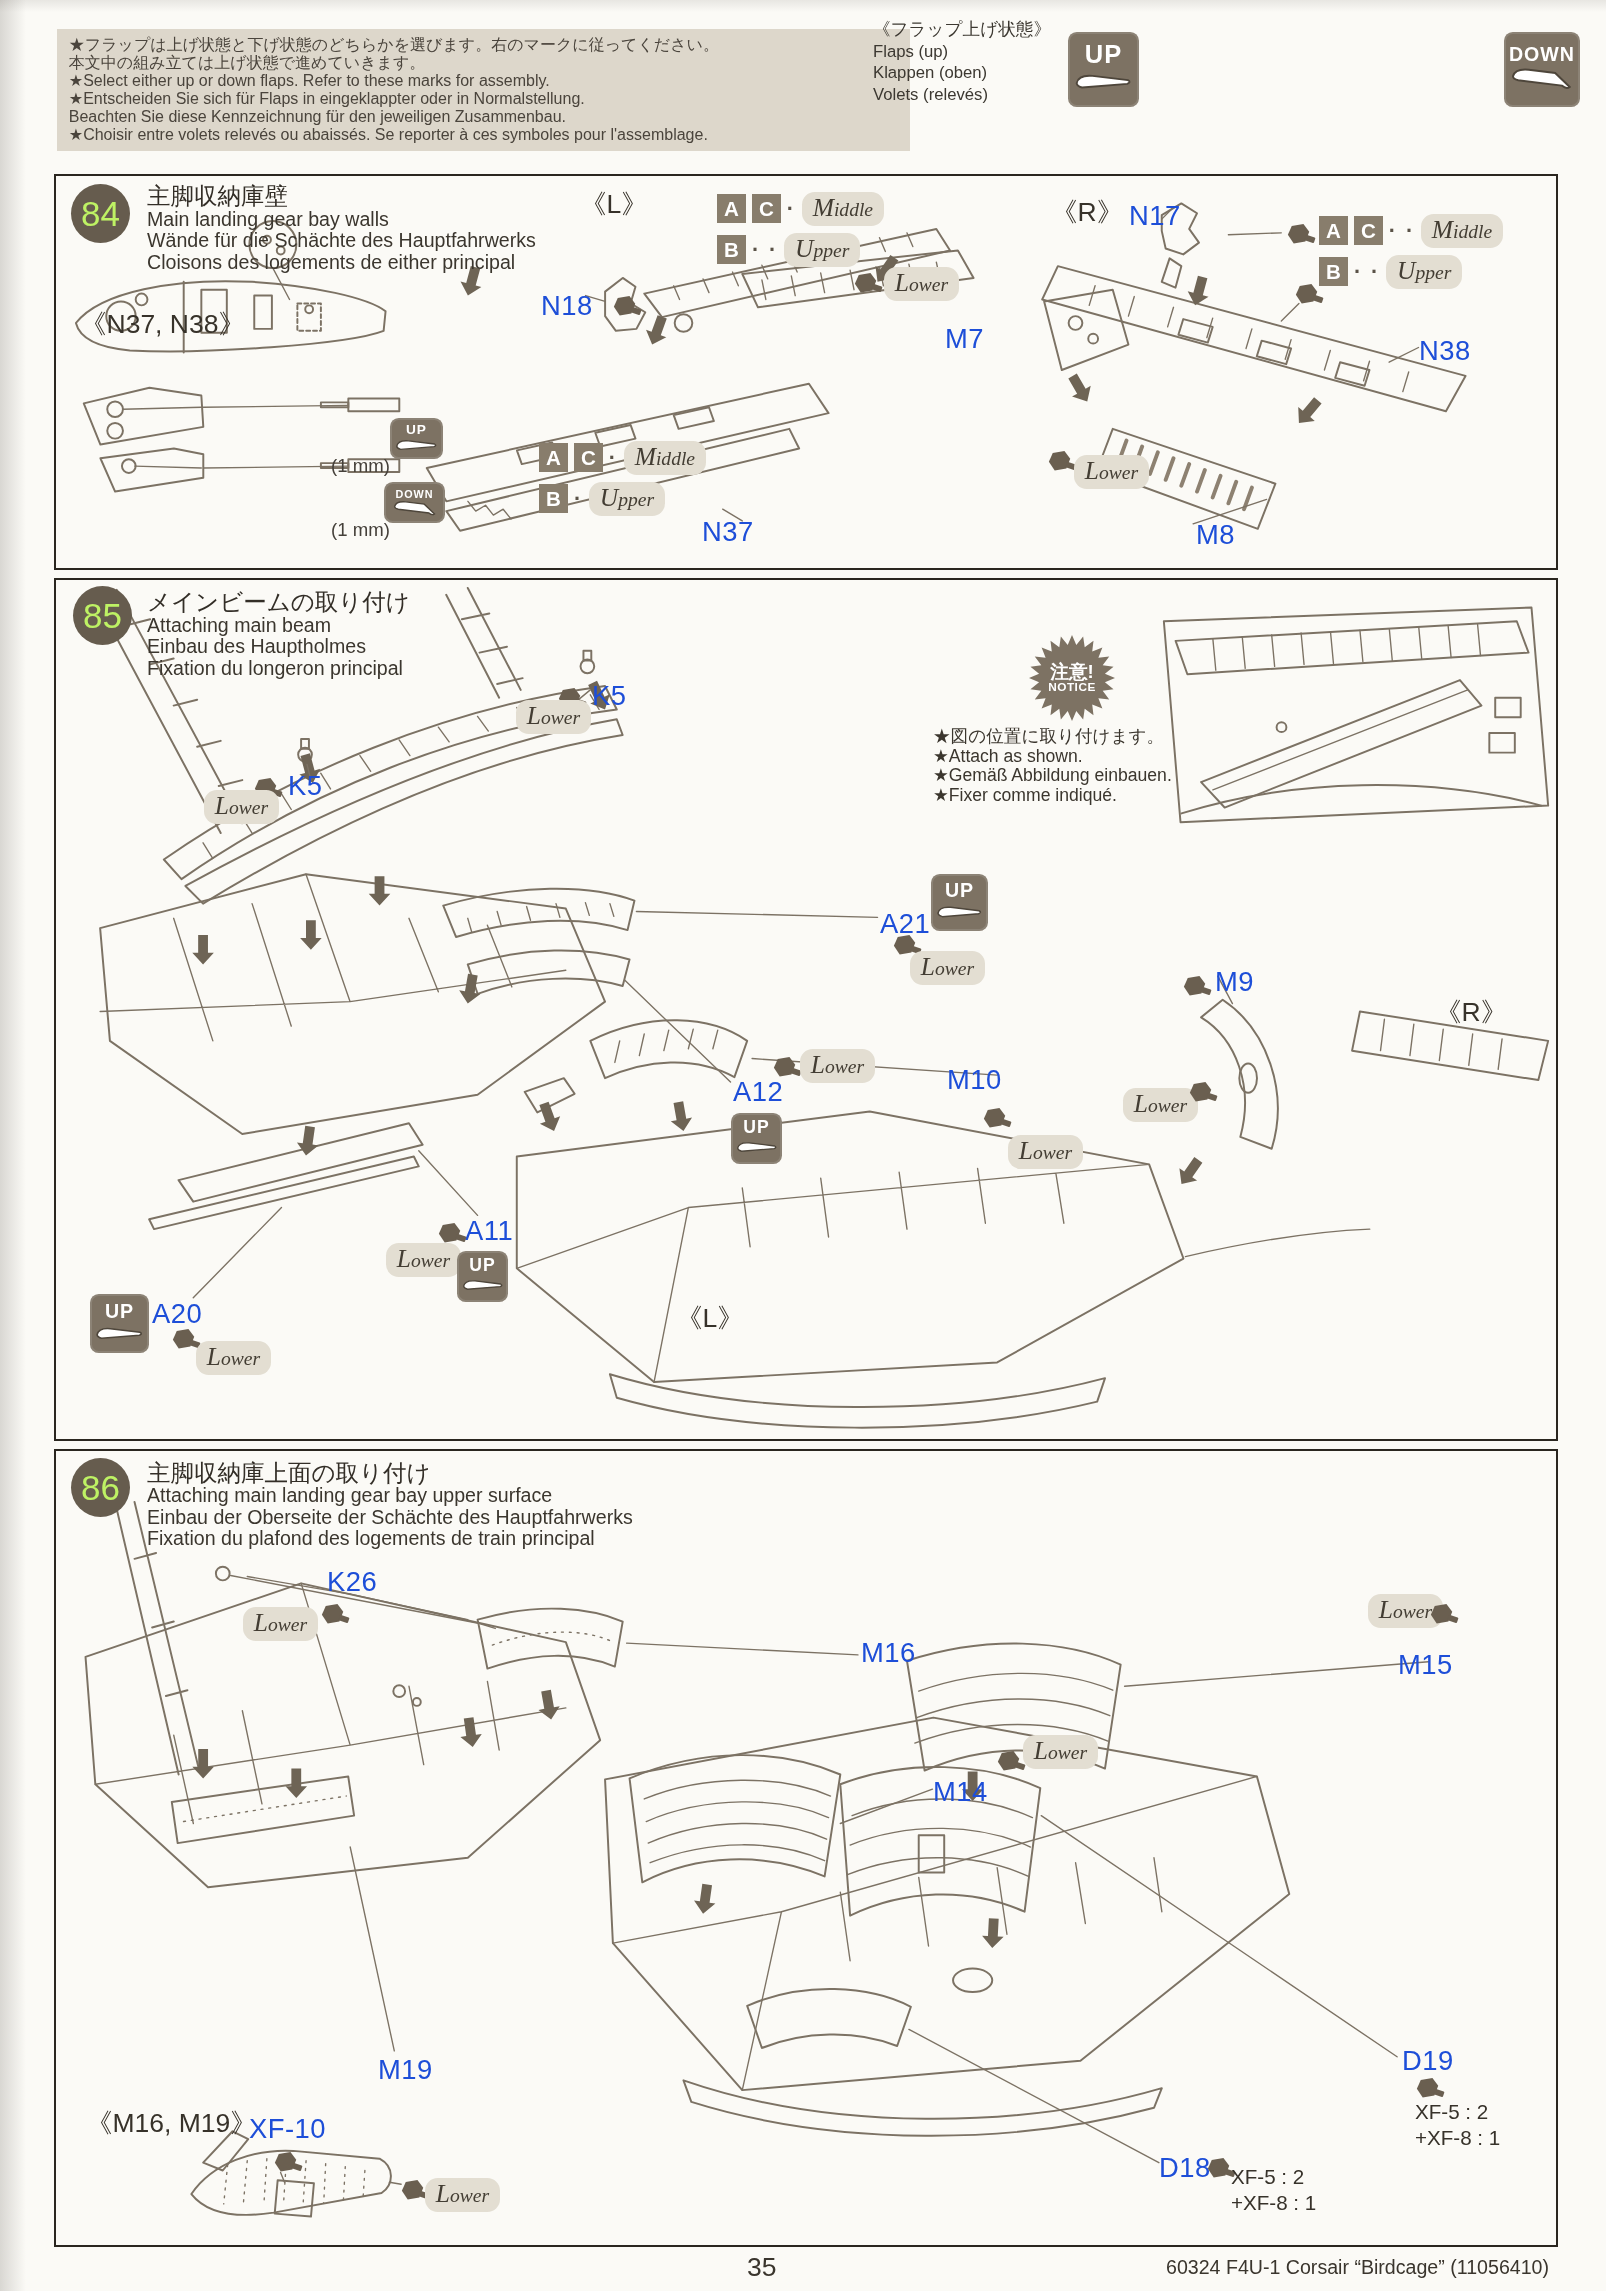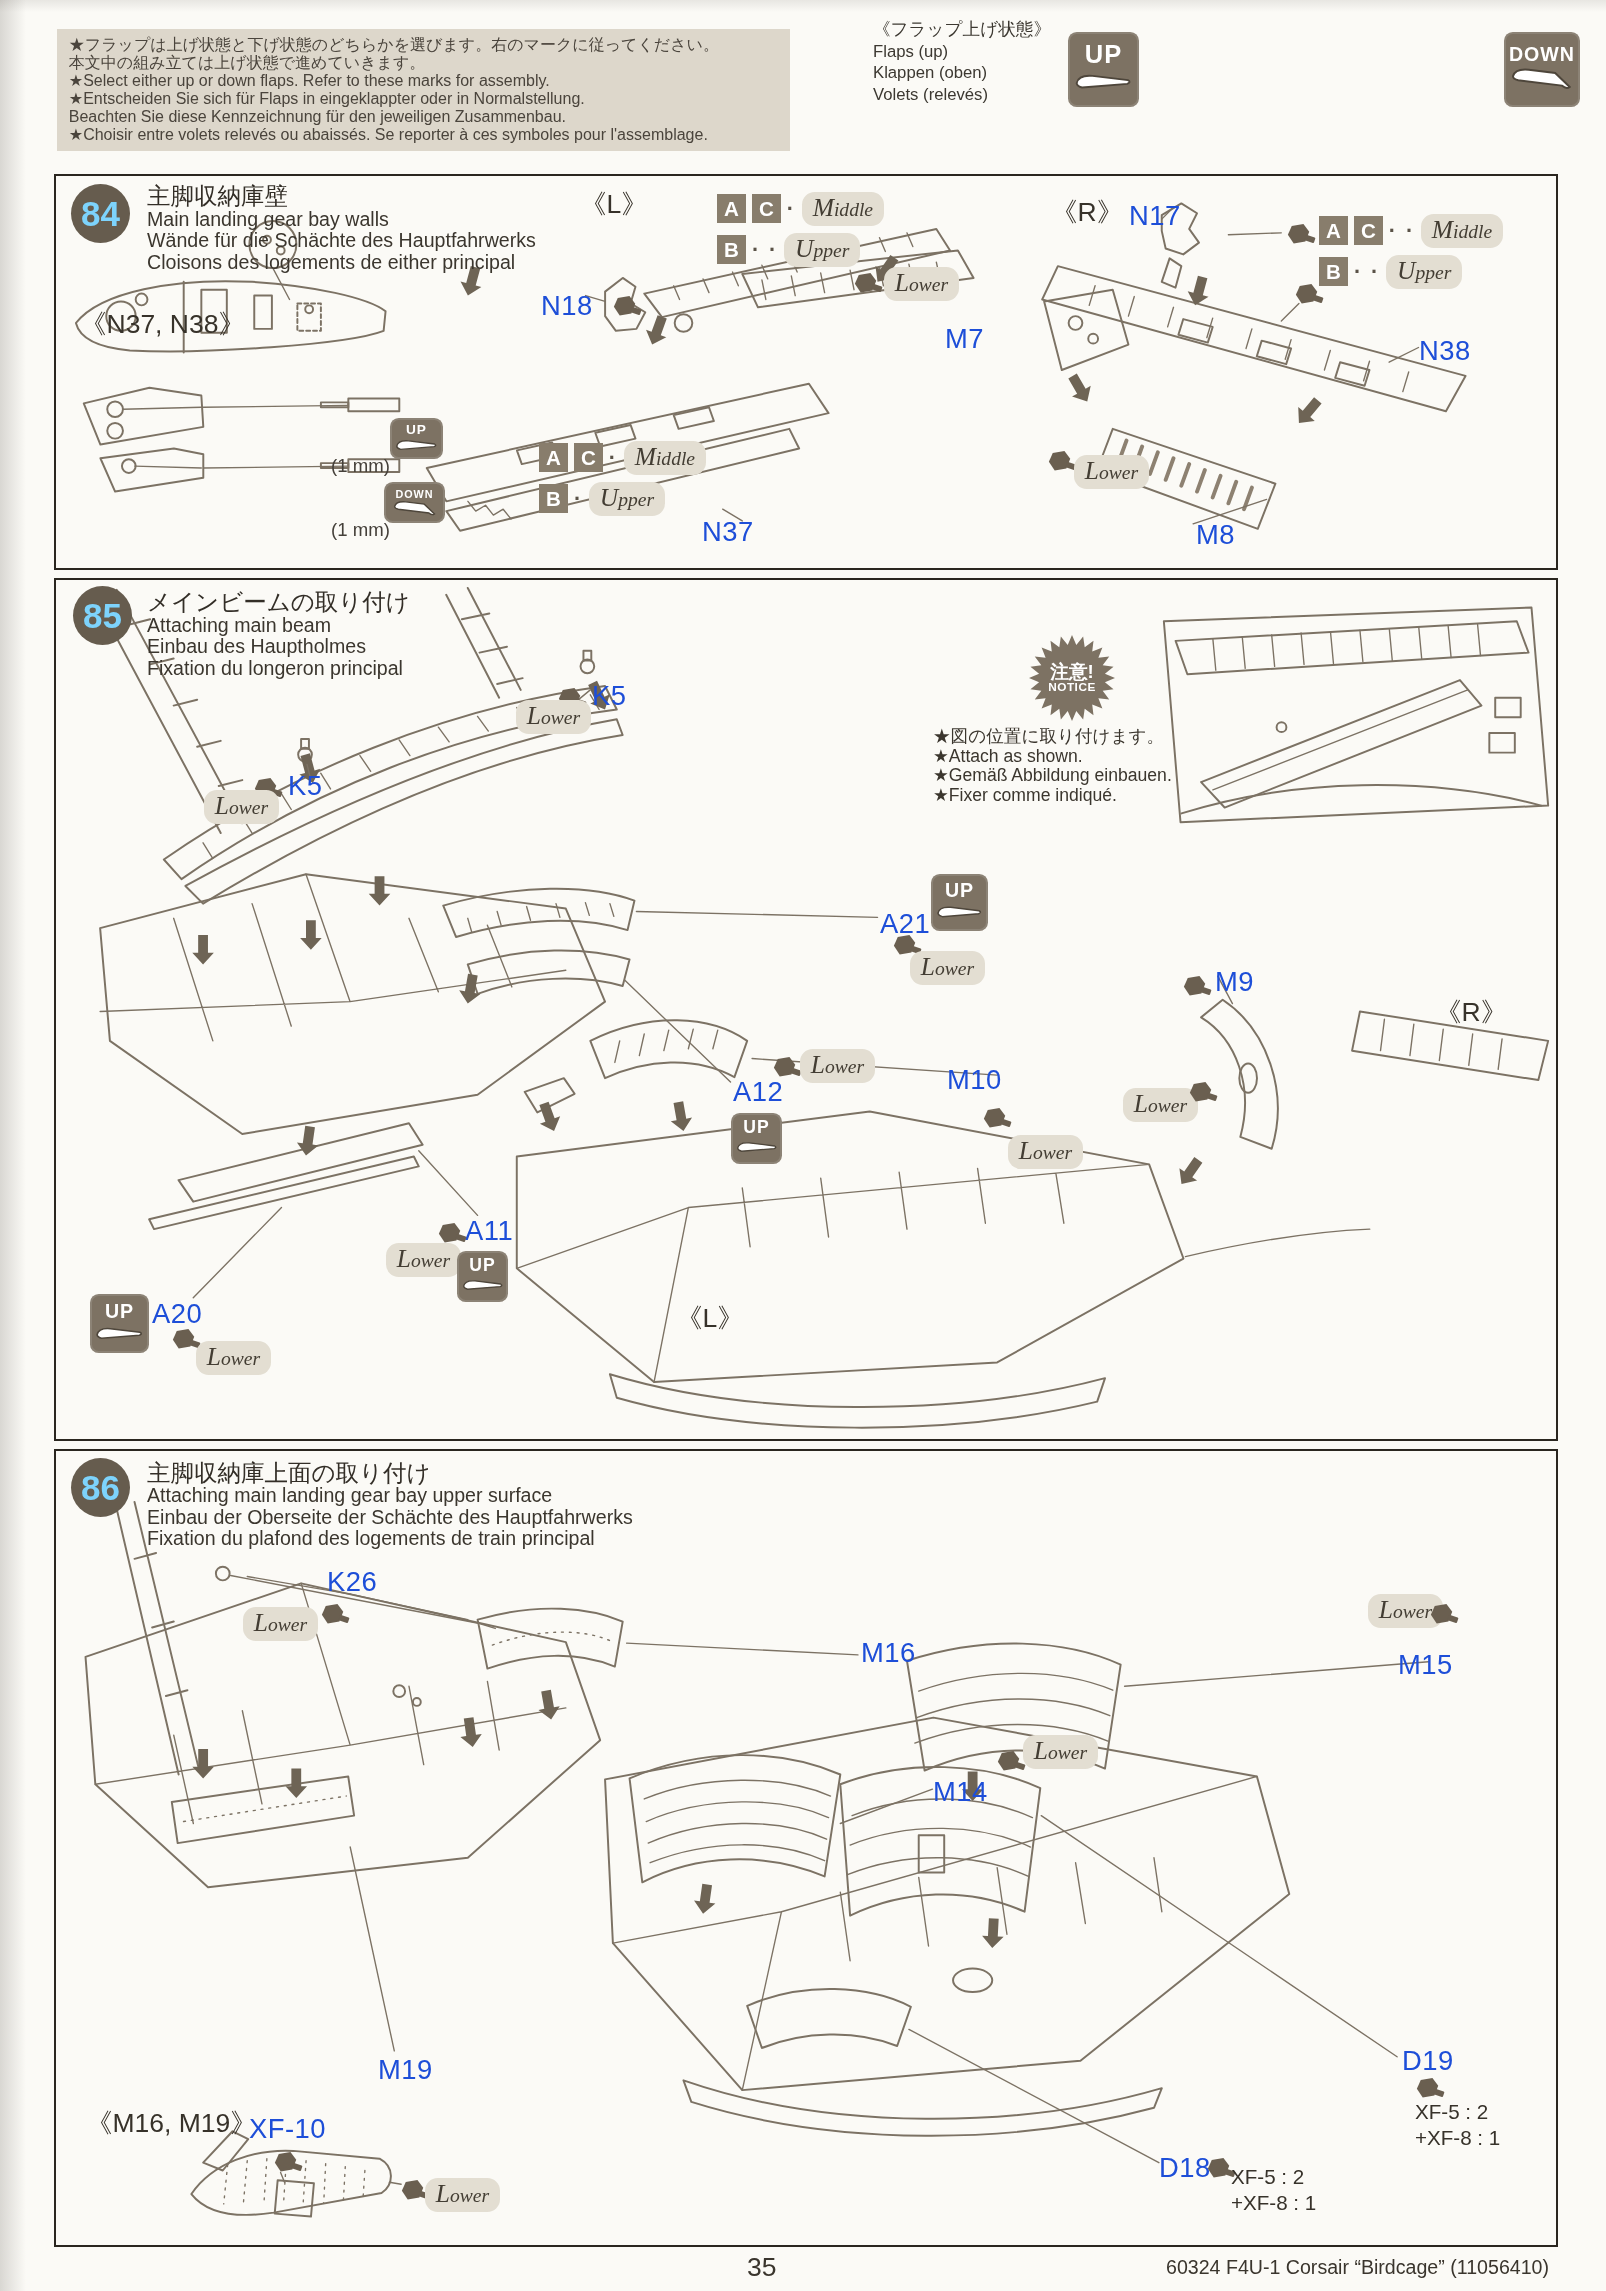--- a/index.html
+++ b/index.html
@@ -3,37 +3,37 @@
 <meta charset="utf-8">
 <style>
   html,body{margin:0;padding:0;background:#e9e7e2;}
   #page{position:relative;width:1606px;height:2292px;background:#fbfaf6;overflow:hidden;
         font-family:"Liberation Sans",sans-serif;color:#39342c;}
   .edgeL{position:absolute;left:0;top:0;width:25.5px;height:100%;
          background:linear-gradient(to right,rgba(60,55,48,.18),rgba(60,55,48,0));}
   .edgeT{position:absolute;left:0;top:0;width:100%;height:11.8px;
          background:linear-gradient(to bottom,rgba(60,55,48,.10),rgba(60,55,48,0));}
   
-  .banner{position:absolute;left:57px;top:29px;width:733px;height:122px;background:#ddd7cb;
+  .banner{position:absolute;left:57px;top:29px;width:853px;height:122px;background:#ddd7cb;
           padding:6.9px 11.8px;box-sizing:border-box;}
   .banner div{font-size:16px;line-height:18px;color:#4a443c;white-space:nowrap;}
   .legend{position:absolute;top:19px;margin-left:28px;}
   .legend div{font-size:16.7px;line-height:21.6px;color:#3c3831;white-space:nowrap;}
   .legend .ja{font-size:17.6px;}
   
   .stepbox{position:absolute;left:54px;width:1500px;border:2px solid #2a261f;background:transparent;}
   #box84{top:174px;height:392px;} #box85{top:578px;height:859px;} #box86{top:1449px;height:794px;}
   .sketch{position:absolute;left:0;top:0;z-index:1;}
   .sketch path,.sketch line,.sketch circle,.sketch rect,.sketch ellipse,.sketch polyline
    {stroke:#7c7264;stroke-width:2;fill:none;stroke-linejoin:round;stroke-linecap:round;}
   .sketch .arr{fill:#6e6455;stroke:none;}
   .sketch .ld{stroke-width:1.4;}
   
-  .stepnum{position:absolute;width:59px;height:59px;border-radius:50%;background:#665c4e;color:#7dd3fc;
-           font-size:35px;font-weight:bold;text-align:center;line-height:59px;z-index:2;}
+  .stepnum{position:absolute;width:59px;height:59px;border-radius:50%;background:#665c4e;color:#bef264;
+           font-size:35px;font-weight:normal;text-align:center;line-height:59px;z-index:2;}
   .t-ja{position:absolute;font-size:23.5px;color:#332e27;z-index:2;white-space:nowrap;}
   .t-x{position:absolute;font-size:19.6px;color:#3b362e;z-index:2;white-space:nowrap;}
   
   #anno{position:absolute;left:0;top:0;width:100%;height:100%;z-index:3;}
   #anno>*{position:absolute;white-space:nowrap;}
   .lab.part{font-size:27.4px;color:#1d4ed8;letter-spacing:0.5px;}
   .lab.angle{font-size:26.5px;color:#37322a;}
   .lab.small{font-size:18.6px;color:#45403a;}
   .pill{background:#e3ded2;border-radius:12.7px;padding:1px 10.8px 2.9px;
         font:italic 19.6px "Liberation Serif",serif;color:#433d33;}

